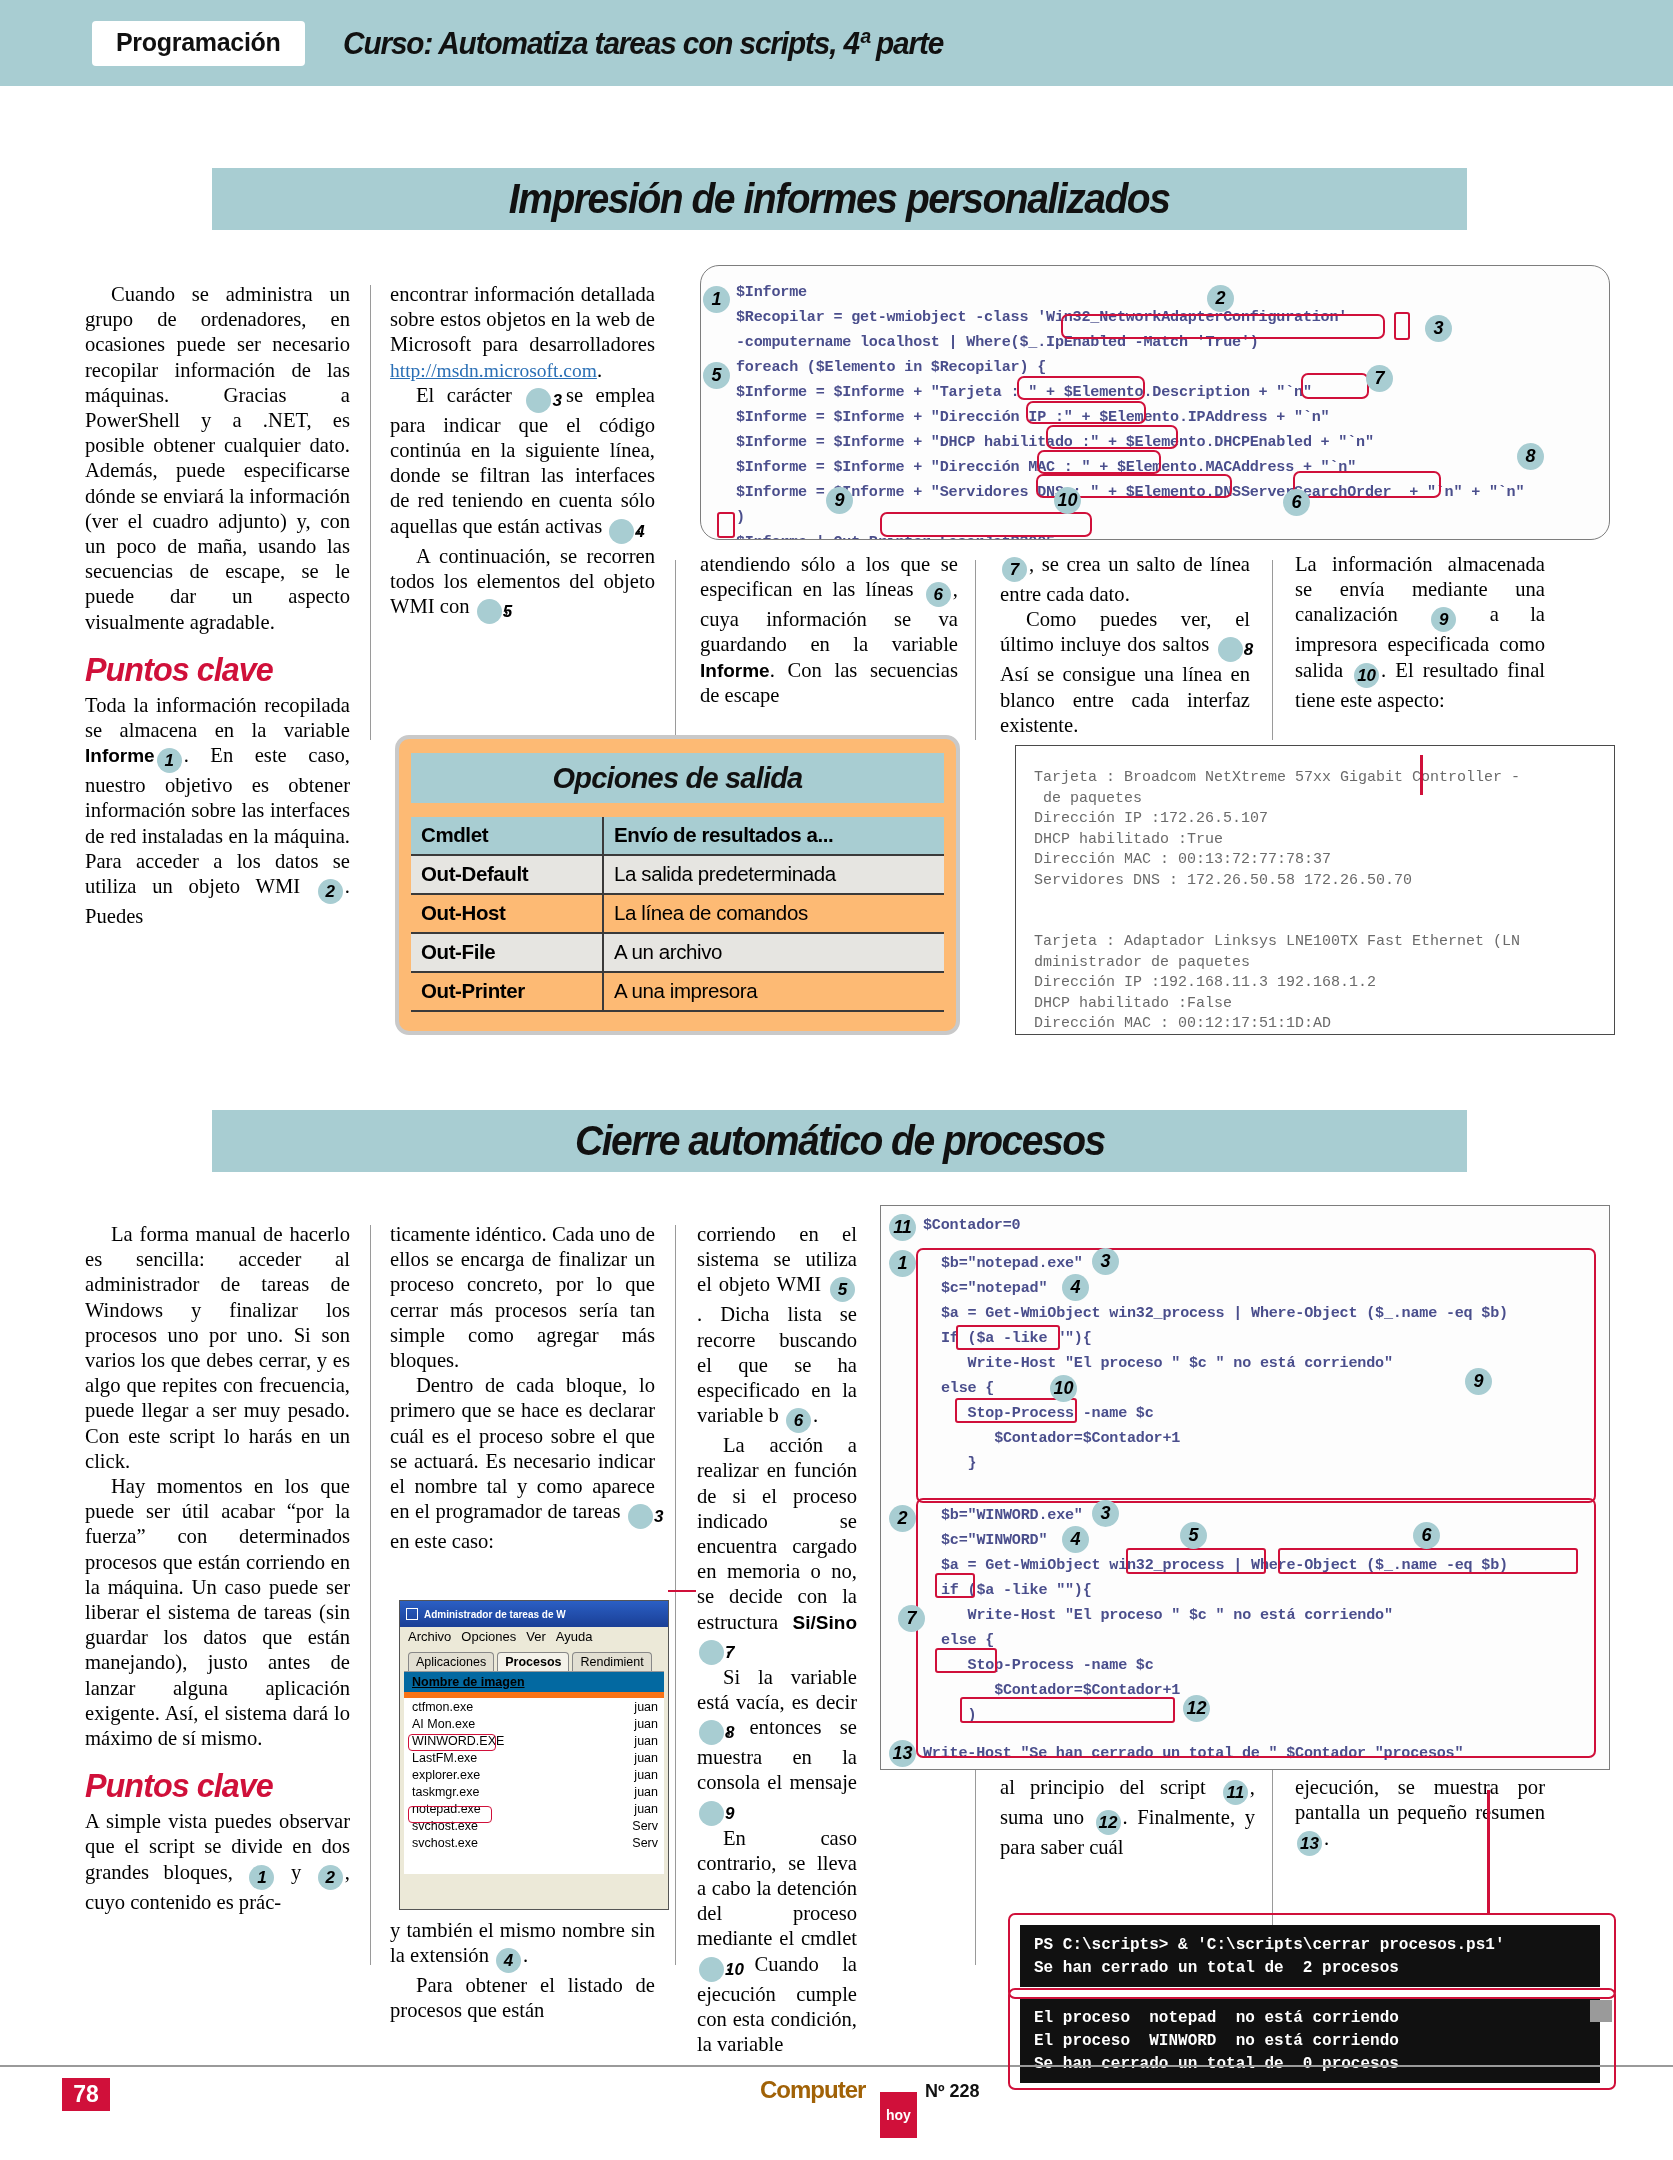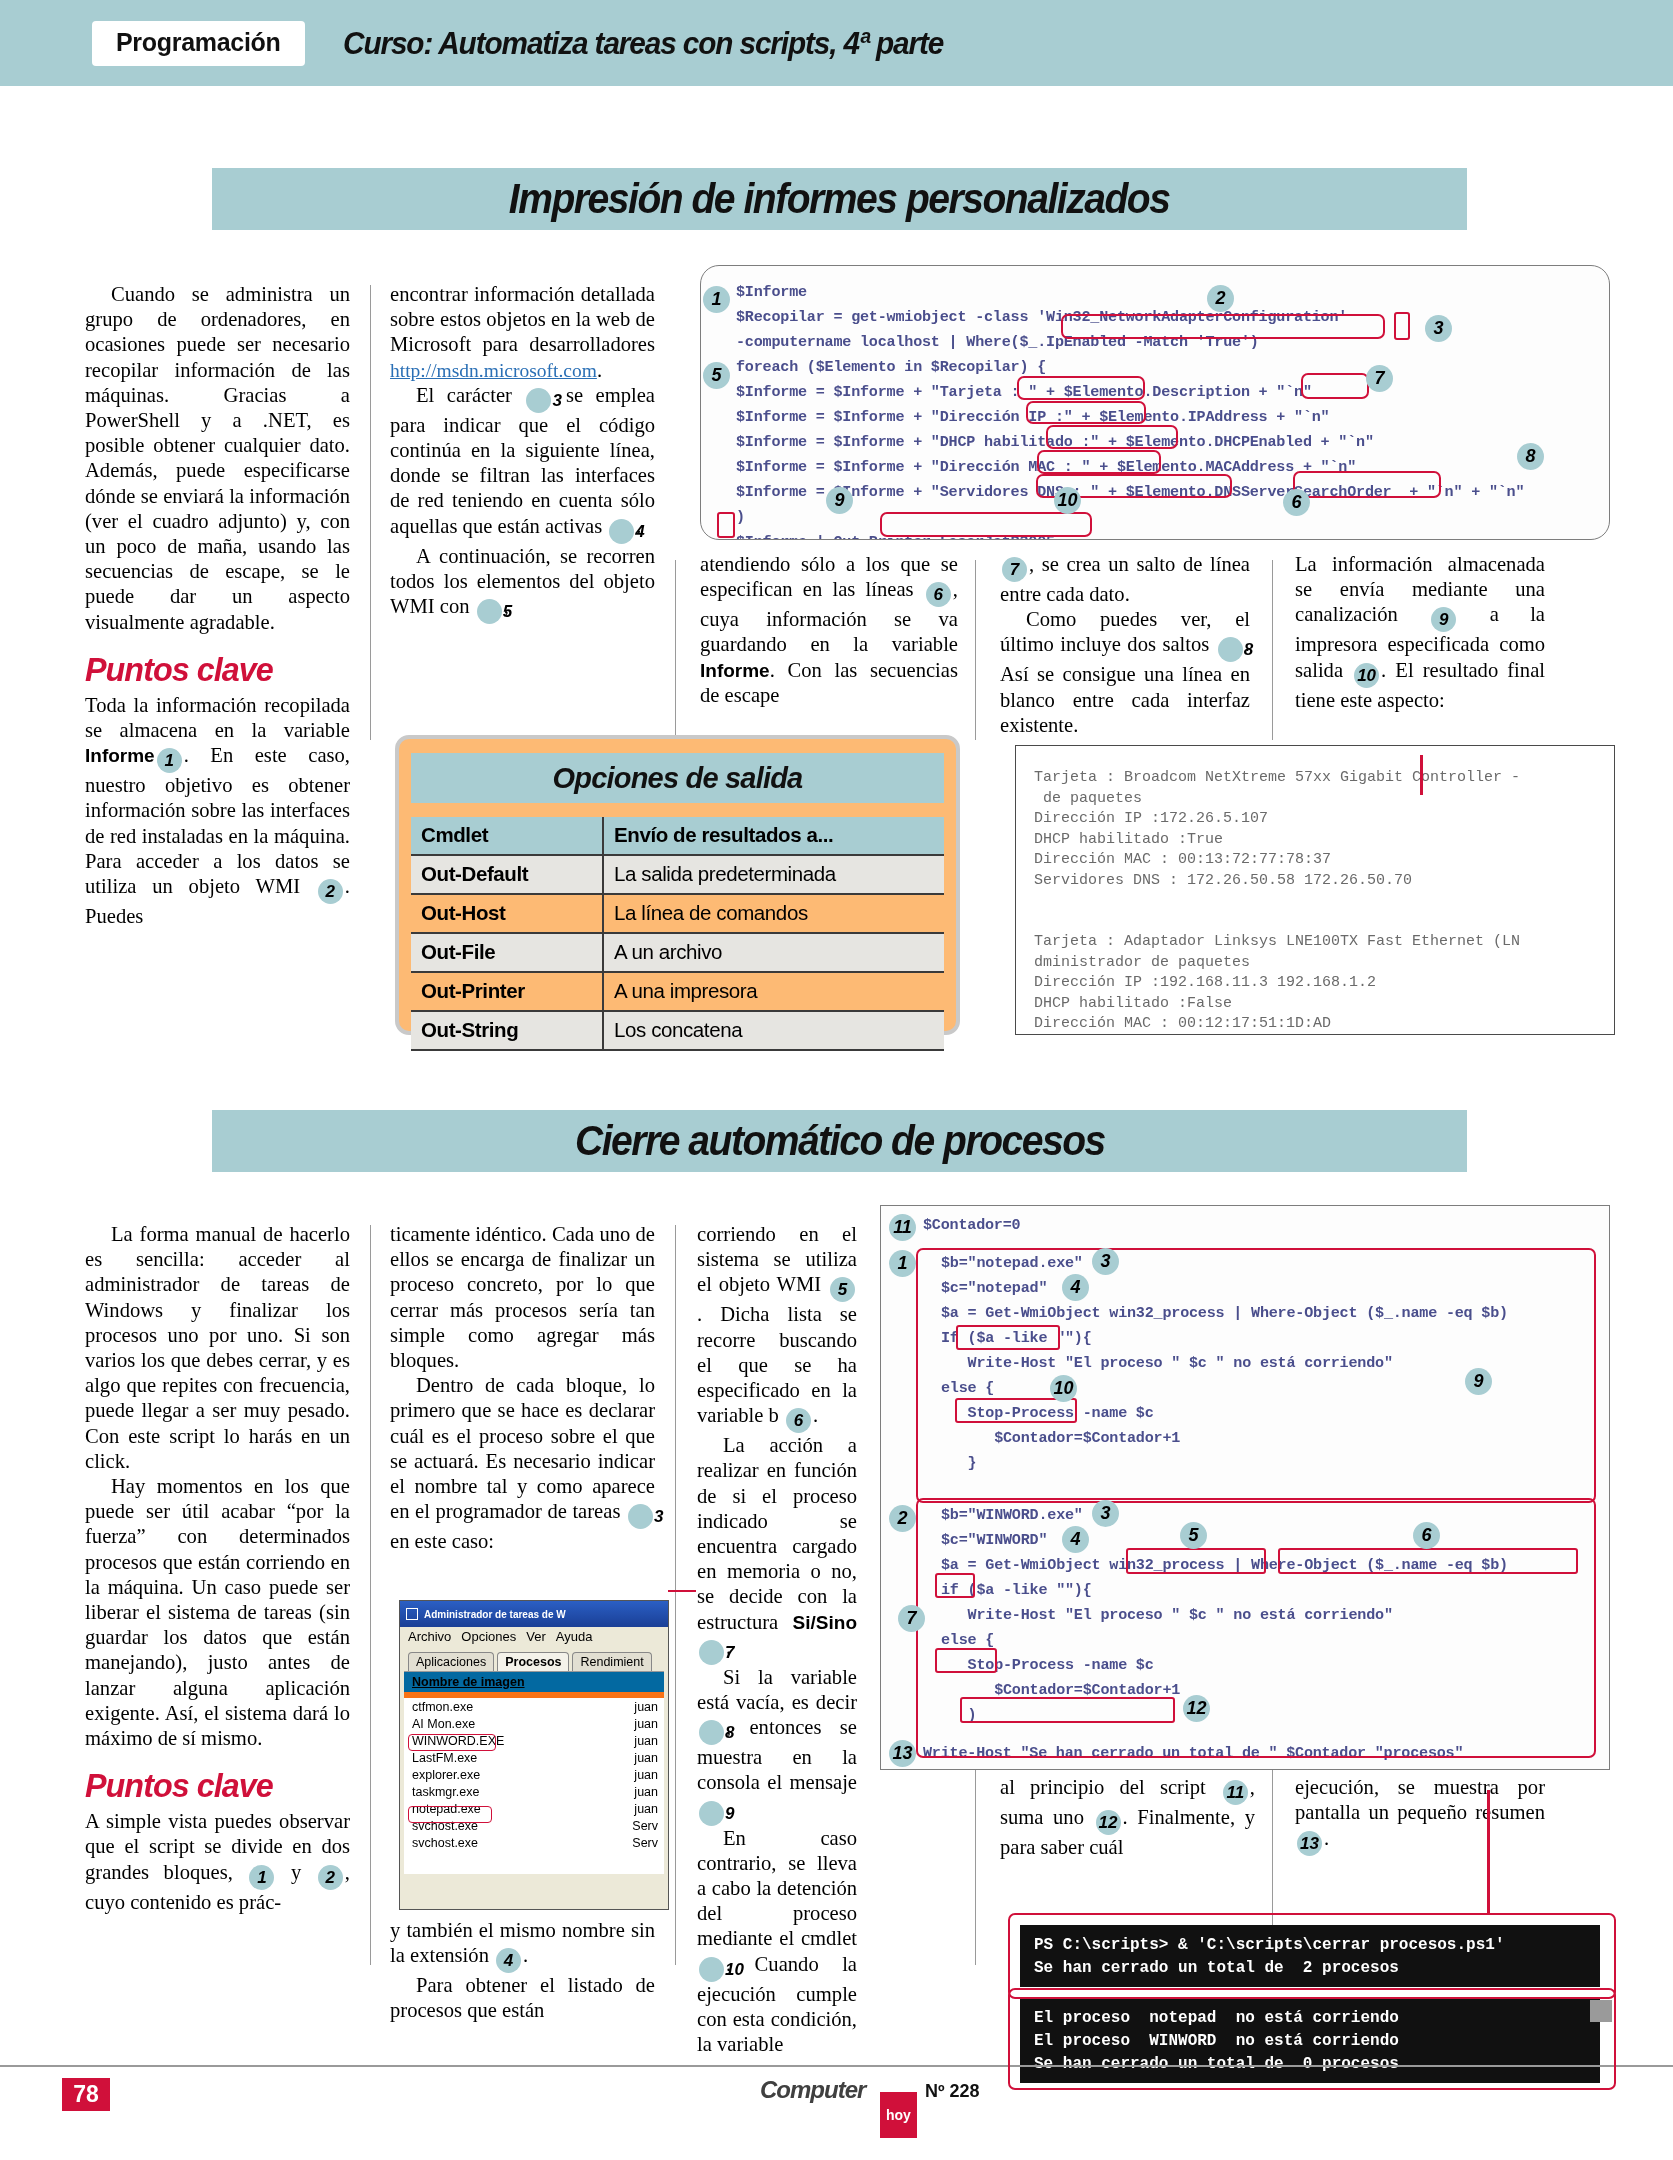--- a/index.html
+++ b/index.html
@@ -231,21 +231,21 @@
   .footer-rule { position:absolute; left:0; top:2065px; width:1673px; height:2px; background:#9a9a9a; }
   .pagenum {
     position:absolute; left:62px; top:2078px; width:48px; height:33px;
     background:#d0103a; color:#fff;
     font-family:"Liberation Sans", sans-serif; font-weight:bold; font-size:23px;
     display:flex; align-items:center; justify-content:center;
   }
   .foot-brand {
     position:absolute; left:760px; top:2076px;
     font-family:"Liberation Sans", sans-serif; font-weight:bold; font-size:24px;
-    color:#404040; letter-spacing:-1px;font-style:italic;
+    color:#a16207; letter-spacing:-1px;
   }
   .foot-hoy {
     position:absolute; left:880px; top:2092px;
     background:#d0103a; color:#fff;
     font-family:"Liberation Sans", sans-serif; font-weight:bold; font-size:14px;
     padding:15px 6px;
   }
   .foot-issue {
     position:absolute; left:925px; top:2081px;
     font-family:"Liberation Sans", sans-serif; font-weight:bold; font-size:18px; color:#111;
@@ -352,24 +352,20 @@
         <td>La línea de comandos</td>
       </tr>
       <tr class="alt">
         <td class="cmd">Out-File</td>
         <td>A un archivo</td>
       </tr>
       <tr>
         <td class="cmd">Out-Printer</td>
         <td>A una impresora</td>
       </tr>
-      <tr class="alt">
-        <td class="cmd">Out-String</td>
-        <td>Los concatena</td>
-      </tr>
     </tbody>
   </table>
 </div>
 
 <div class="outbox" style="left:1015px; top:745px; width:600px; height:290px;">Tarjeta : Broadcom NetXtreme 57xx Gigabit Controller -
  de paquetes
 Dirección IP :172.26.5.107
 DHCP habilitado :True
 Dirección MAC : 00:13:72:77:78:37
 Servidores DNS : 172.26.50.58 172.26.50.70

